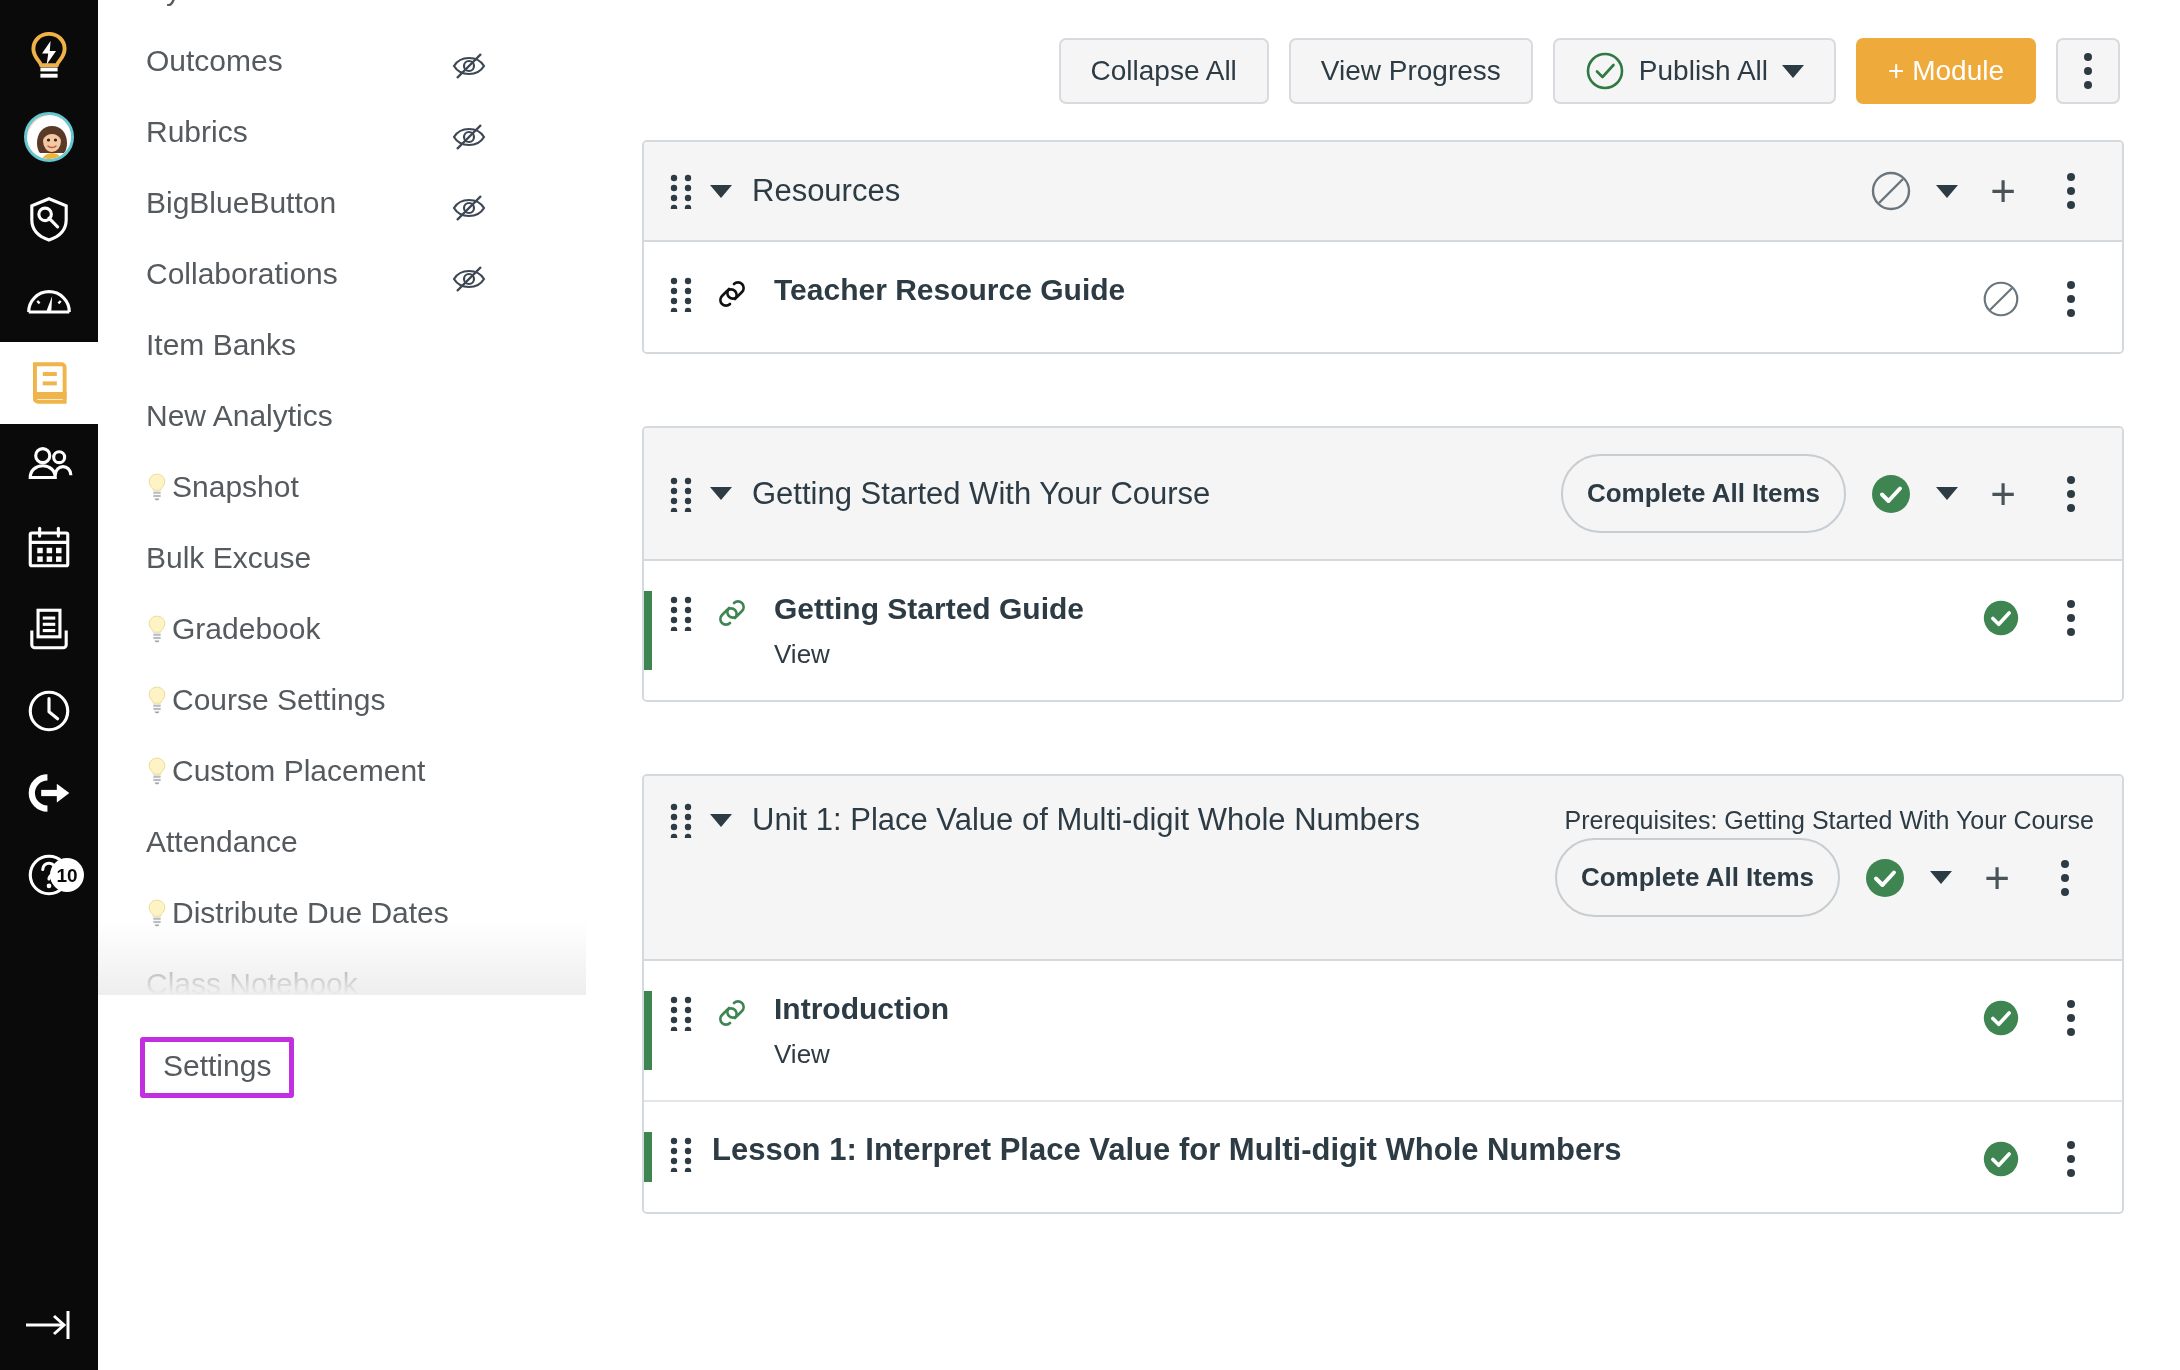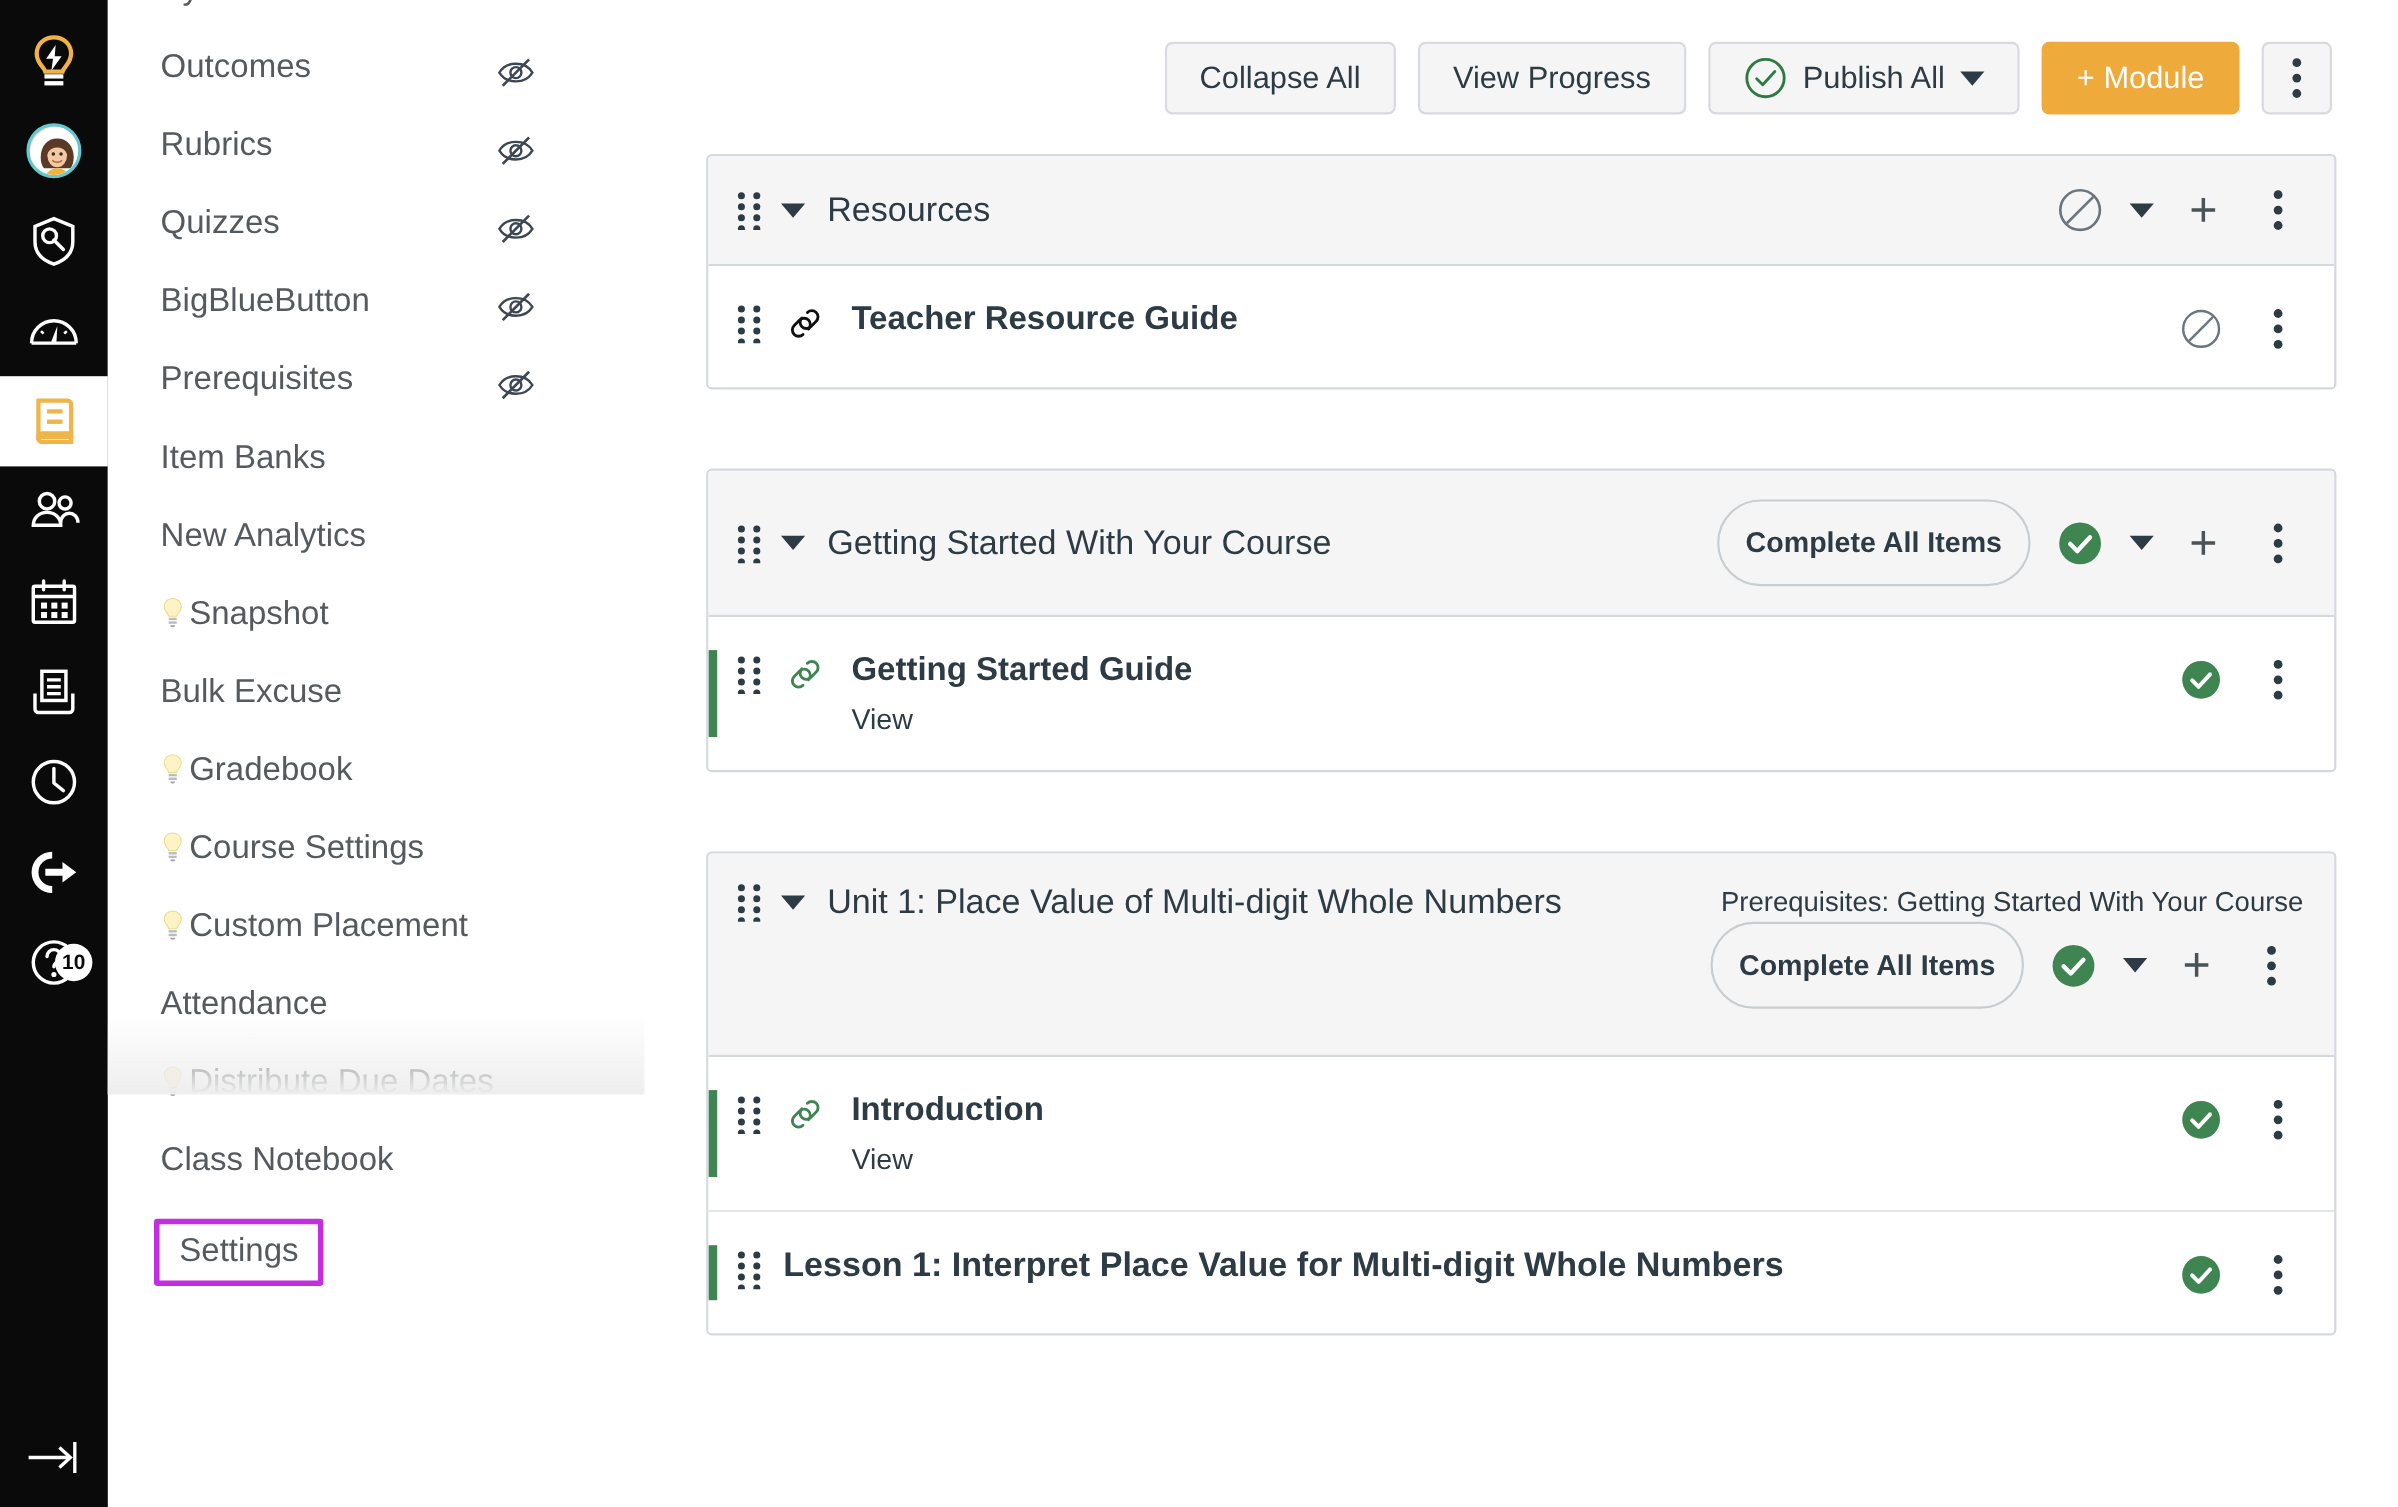--- a/index.html
+++ b/index.html
@@ -344,37 +344,29 @@
         </div>
         <div class="cn-item" style="margin-bottom:18px;">
           <span class="cn-label"><span>Rubrics</span></span>
           <span class="cn-eye"><svg viewBox="0 0 34 34" width="34" height="34">
               <path d="M2 17c3-5 8.5-8 15-8s12 3 15 8c-3 5-8.5 8-15 8S5 22 2 17z" fill="none" stroke="#3d4754" stroke-width="2.2"></path>
               <circle cx="17" cy="17" r="5" fill="none" stroke="#3d4754" stroke-width="2.2"></circle>
               <line x1="5" y1="29" x2="29" y2="5" stroke="#3d4754" stroke-width="2.4"></line>
             </svg></span>
         </div>
         <div class="cn-item" style="margin-bottom:18px;">
-          <span class="cn-label"><span>Quizzes</span></span>
-          <span class="cn-eye"><svg viewBox="0 0 34 34" width="34" height="34">
-              <path d="M2 17c3-5 8.5-8 15-8s12 3 15 8c-3 5-8.5 8-15 8S5 22 2 17z" fill="none" stroke="#3d4754" stroke-width="2.2"></path>
-              <circle cx="17" cy="17" r="5" fill="none" stroke="#3d4754" stroke-width="2.2"></circle>
-              <line x1="5" y1="29" x2="29" y2="5" stroke="#3d4754" stroke-width="2.4"></line>
-            </svg></span>
-        </div>
-        <div class="cn-item" style="margin-bottom:18px;">
           <span class="cn-label"><span>BigBlueButton</span></span>
           <span class="cn-eye"><svg viewBox="0 0 34 34" width="34" height="34">
               <path d="M2 17c3-5 8.5-8 15-8s12 3 15 8c-3 5-8.5 8-15 8S5 22 2 17z" fill="none" stroke="#3d4754" stroke-width="2.2"></path>
               <circle cx="17" cy="17" r="5" fill="none" stroke="#3d4754" stroke-width="2.2"></circle>
               <line x1="5" y1="29" x2="29" y2="5" stroke="#3d4754" stroke-width="2.4"></line>
             </svg></span>
         </div>
         <div class="cn-item" style="margin-bottom:18px;">
-          <span class="cn-label"><span>Prerequisites</span></span>
+          <span class="cn-label"><span>Collaborations</span></span>
           <span class="cn-eye"><svg viewBox="0 0 34 34" width="34" height="34">
               <path d="M2 17c3-5 8.5-8 15-8s12 3 15 8c-3 5-8.5 8-15 8S5 22 2 17z" fill="none" stroke="#3d4754" stroke-width="2.2"></path>
               <circle cx="17" cy="17" r="5" fill="none" stroke="#3d4754" stroke-width="2.2"></circle>
               <line x1="5" y1="29" x2="29" y2="5" stroke="#3d4754" stroke-width="2.4"></line>
             </svg></span>
         </div>
         <div class="cn-item" style="margin-bottom:18px;">
           <span class="cn-label"><span>Item Banks</span></span>
         </div>
         <div class="cn-item" style="margin-bottom:18px;">

